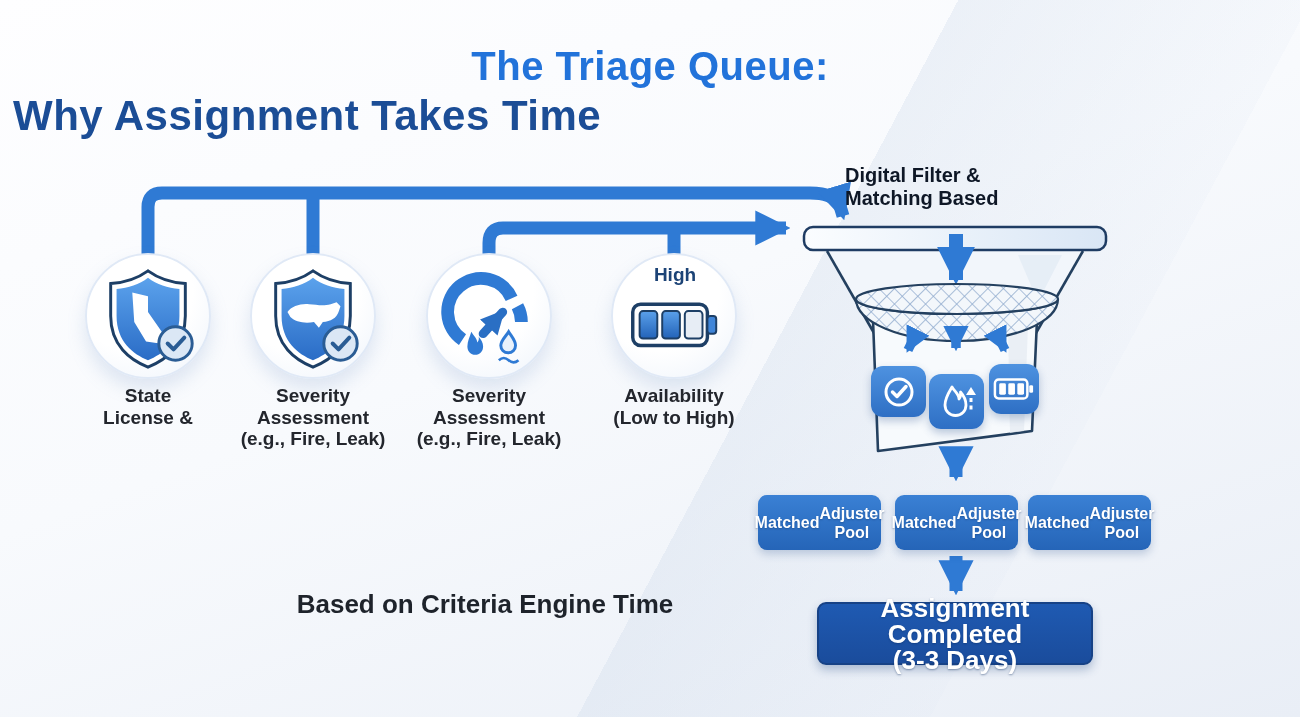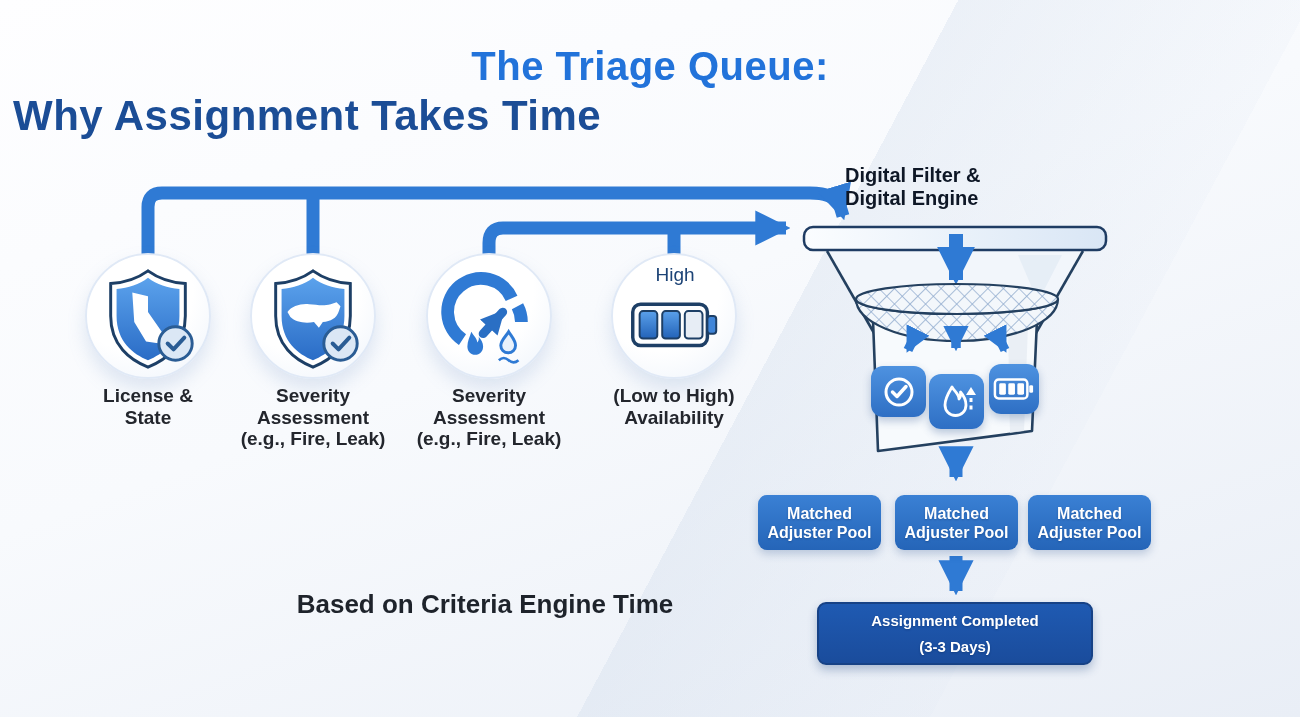--- a/index.html
+++ b/index.html
@@ -16,42 +16,42 @@
   .canvas{position:absolute;left:0;top:0;}
   .crit-circle{
     width:126px;height:126px;border-radius:50%;
     background:radial-gradient(circle at 38% 30%, #ffffff 52%, #edf3fb 100%);
     border:2px solid #e0e9f6;box-sizing:border-box;
     box-shadow:0 10px 18px rgba(125,155,200,.22);
     display:flex;align-items:center;justify-content:center;
   }
   .crit-circle svg{display:block;}
   .crit-label{top:385px;width:210px;text-align:center;font-size:19px;font-weight:700;color:#23262d;line-height:21.5px;}
-  .high-badge{left:615px;top:264px;width:120px;text-align:center;font-size:19px;font-weight:400;color:#1c4376;}
+  .high-badge{left:615px;top:264px;width:120px;text-align:center;font-size:19px;font-weight:700;color:#1c4376;}
   .engine-label{left:845px;top:164px;width:220px;text-align:left;font-size:20px;font-weight:700;color:#0e1726;line-height:23px;}
   .mini-icon{
     border-radius:12px;background:linear-gradient(180deg,#4e92e0,#2e6fc4);
     box-shadow:0 4px 8px rgba(40,80,140,.30);
     display:flex;align-items:center;justify-content:center;
   }
   .pool{
     top:495px;width:123px;height:55px;border-radius:9px;
     background:linear-gradient(180deg,#3a80d4,#2565b8);
     box-shadow:0 4px 8px rgba(40,80,140,.25);
-    display:flex;flex-direction:column;align-items:center;justify-content:center;
+    display:flex;align-items:center;justify-content:center;
     color:#ffffff;font-size:16px;font-weight:700;line-height:19px;text-align:center;
     text-shadow:0 1px 2px rgba(10,40,90,.35);
   }
   .completion{
     left:817px;top:602px;width:276px;height:63px;border-radius:9px;
     background:linear-gradient(180deg,#1f5ab2,#1a4c9c);
     border:2px solid #174286;box-sizing:border-box;
     box-shadow:0 5px 10px rgba(30,70,130,.30);
     display:flex;flex-direction:column;align-items:center;justify-content:center;
-    color:#ffffff;font-size:15px;font-weight:700;line-height:26px;text-align:center;
+    color:#ffffff;font-size:26px;font-weight:700;line-height:26px;text-align:center;
     text-shadow:0 1px 2px rgba(10,40,90,.4);
   }
   .footnote{left:250px;top:589px;width:470px;text-align:center;font-size:26px;font-weight:700;color:#1e232b;line-height:30px;}
 </style>
 </head>
 <body>
 
 <div class="stage">
 
   <svg class="canvas" width="1300" height="725" viewBox="0 0 1300 725">
@@ -115,22 +115,22 @@
   <div class="abs crit-circle" style="left:85px;top:253px;">
     <svg width="110" height="112" viewBox="0 0 112 112">
       <path d="M56,10 C67,18 80,22 94,23 L94,56 C94,86 74,101 56,108 C38,101 18,86 18,56 L18,23 C32,22 45,18 56,10 Z" fill="#ffffff" stroke="#1d3f66" stroke-width="3"></path>
       <path d="M56,17 C65,24 76,27.5 88,28.5 L88,56 C88,82 71,95 56,101 C41,95 24,82 24,56 L24,28.5 C36,27.5 47,24 56,17 Z" fill="url(#gradShield)"></path>
       <path d="M40,32 L56,36 L56,52 L70,72 L68,84 L54,82 L42,62 Z" fill="#ffffff"></path>
       <circle cx="84" cy="84" r="17" fill="#dbe7f5" stroke="#2a5c94" stroke-width="3"></circle>
       <path d="M76,84 L82,90 L93,78" fill="none" stroke="#2a5c94" stroke-width="4" stroke-linecap="round" stroke-linejoin="round"></path>
     </svg>
   </div>
   <div class="abs crit-label" style="left:43px;">
+    <div>State</div>
     <div>License &amp;</div>
-    <div>State</div>
   </div>
 
   <div class="abs crit-circle" style="left:250px;top:253px;">
     <svg width="110" height="112" viewBox="0 0 112 112">
       <path d="M56,10 C67,18 80,22 94,23 L94,56 C94,86 74,101 56,108 C38,101 18,86 18,56 L18,23 C32,22 45,18 56,10 Z" fill="#ffffff" stroke="#1d3f66" stroke-width="3"></path>
       <path d="M56,17 C65,24 76,27.5 88,28.5 L88,56 C88,82 71,95 56,101 C41,95 24,82 24,56 L24,28.5 C36,27.5 47,24 56,17 Z" fill="url(#gradShield)"></path>
       <path d="M30,52 C34,46 44,43 52,44 C60,44.5 66,46 74,44 L80,42 L84,46 L82,52 C80,58 74,62 66,62 L62,68 L57,62 C48,64 38,62 33,57 Z" fill="#ffffff"></path>
       <circle cx="84" cy="84" r="17" fill="#dbe7f5" stroke="#2a5c94" stroke-width="3"></circle>
       <path d="M76,84 L82,90 L93,78" fill="none" stroke="#2a5c94" stroke-width="4" stroke-linecap="round" stroke-linejoin="round"></path>
     </svg>
@@ -161,27 +161,27 @@
     <svg width="110" height="112" viewBox="0 0 112 112">
       <rect x="14" y="44" width="76" height="42" rx="8" fill="#fdfeff" stroke="#1d3f66" stroke-width="3.5"></rect>
       <rect x="21" y="51" width="18" height="28" rx="3.5" fill="url(#gradCell)" stroke="#1d3f66" stroke-width="2"></rect>
       <rect x="44" y="51" width="18" height="28" rx="3.5" fill="url(#gradCell)" stroke="#1d3f66" stroke-width="2"></rect>
       <rect x="67" y="51" width="18" height="28" rx="3.5" fill="#e7edf5" stroke="#1d3f66" stroke-width="2"></rect>
       <rect x="90" y="56" width="9" height="18" rx="3" fill="#3f85d8" stroke="#1d3f66" stroke-width="2"></rect>
     </svg>
   </div>
   <div class="abs high-badge">High</div>
   <div class="abs crit-label" style="left:569px;">
+    <div>Availability</div>
     <div>(Low to High)</div>
-    <div>Availability</div>
   </div>
 
   <div class="abs engine-label">
     <div>Digital Filter &amp;</div>
-    <div>Digital Engine</div>
+    <div>Matching Based</div>
   </div>
 
   <div class="abs mini-icon" style="left:871px;top:366px;width:55px;height:51px;">
     <svg width="40" height="40" viewBox="0 0 40 40">
       <circle cx="20" cy="20" r="13" fill="none" stroke="#ffffff" stroke-width="3"></circle>
       <path d="M13.5,20 L18,24.5 L27,14.5" fill="none" stroke="#ffffff" stroke-width="3.5" stroke-linecap="round" stroke-linejoin="round"></path>
     </svg>
   </div>
   <div class="abs mini-icon" style="left:929px;top:374px;width:55px;height:55px;">
     <svg width="44" height="44" viewBox="0 0 44 44">

